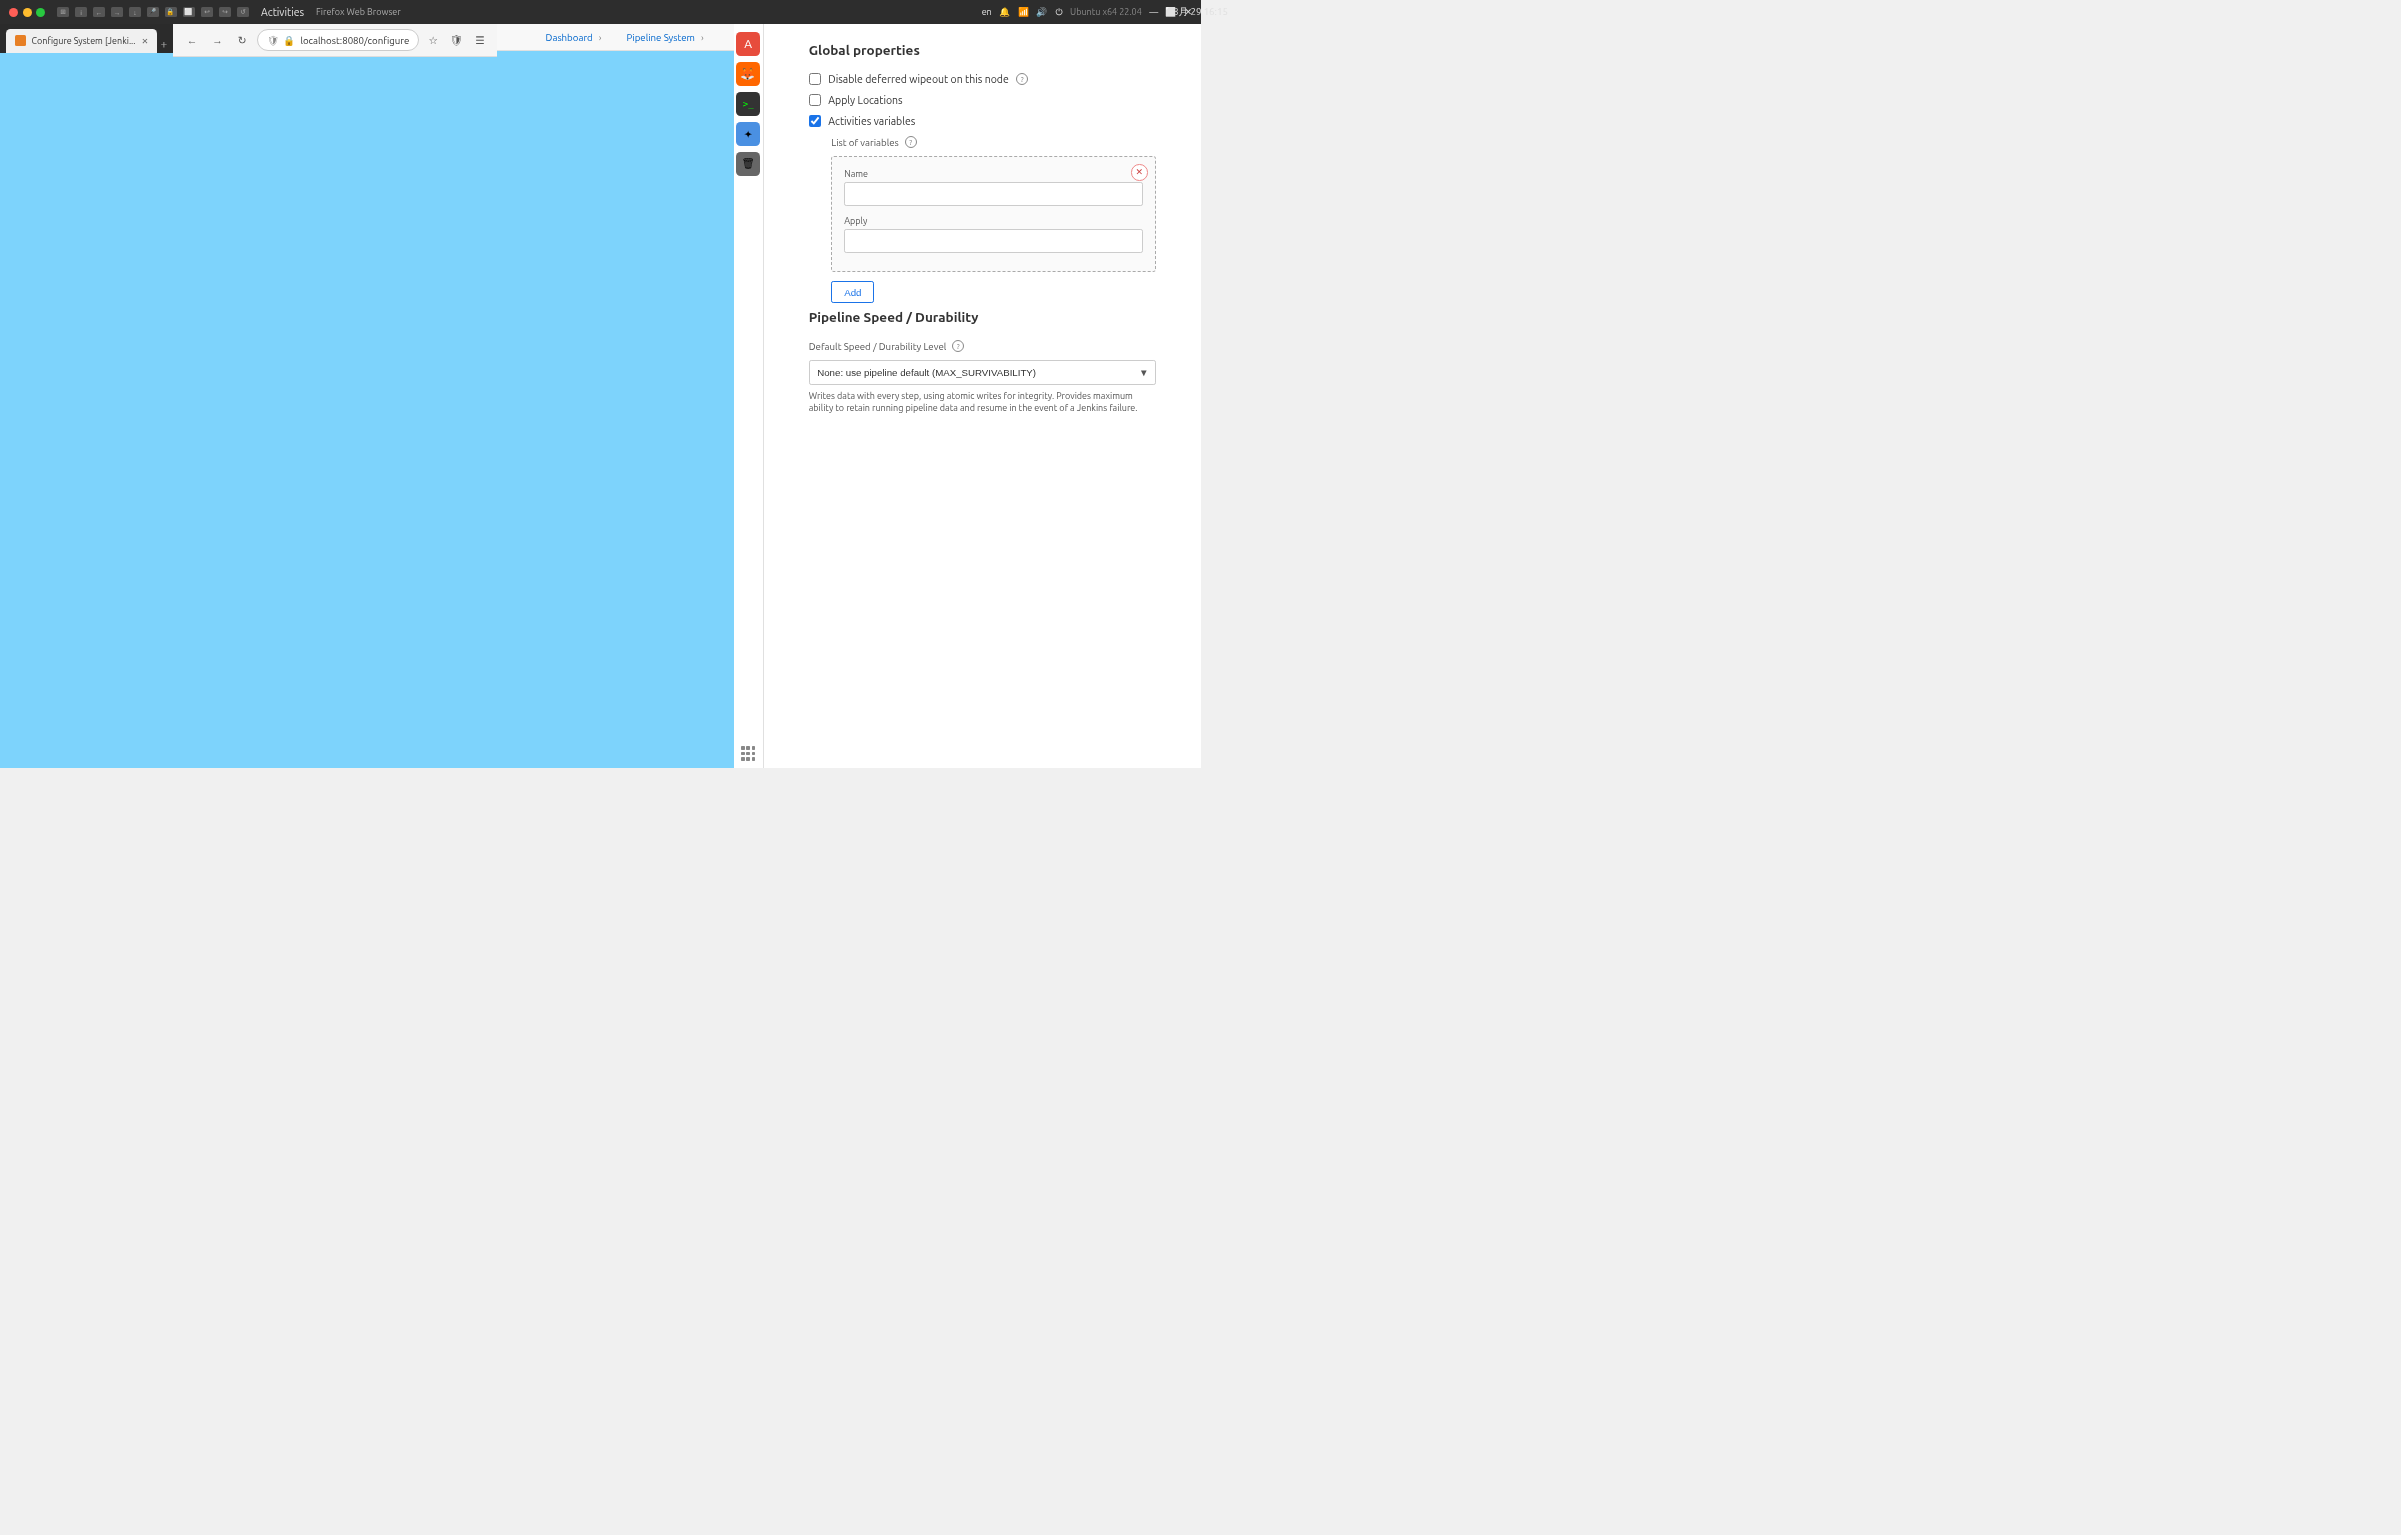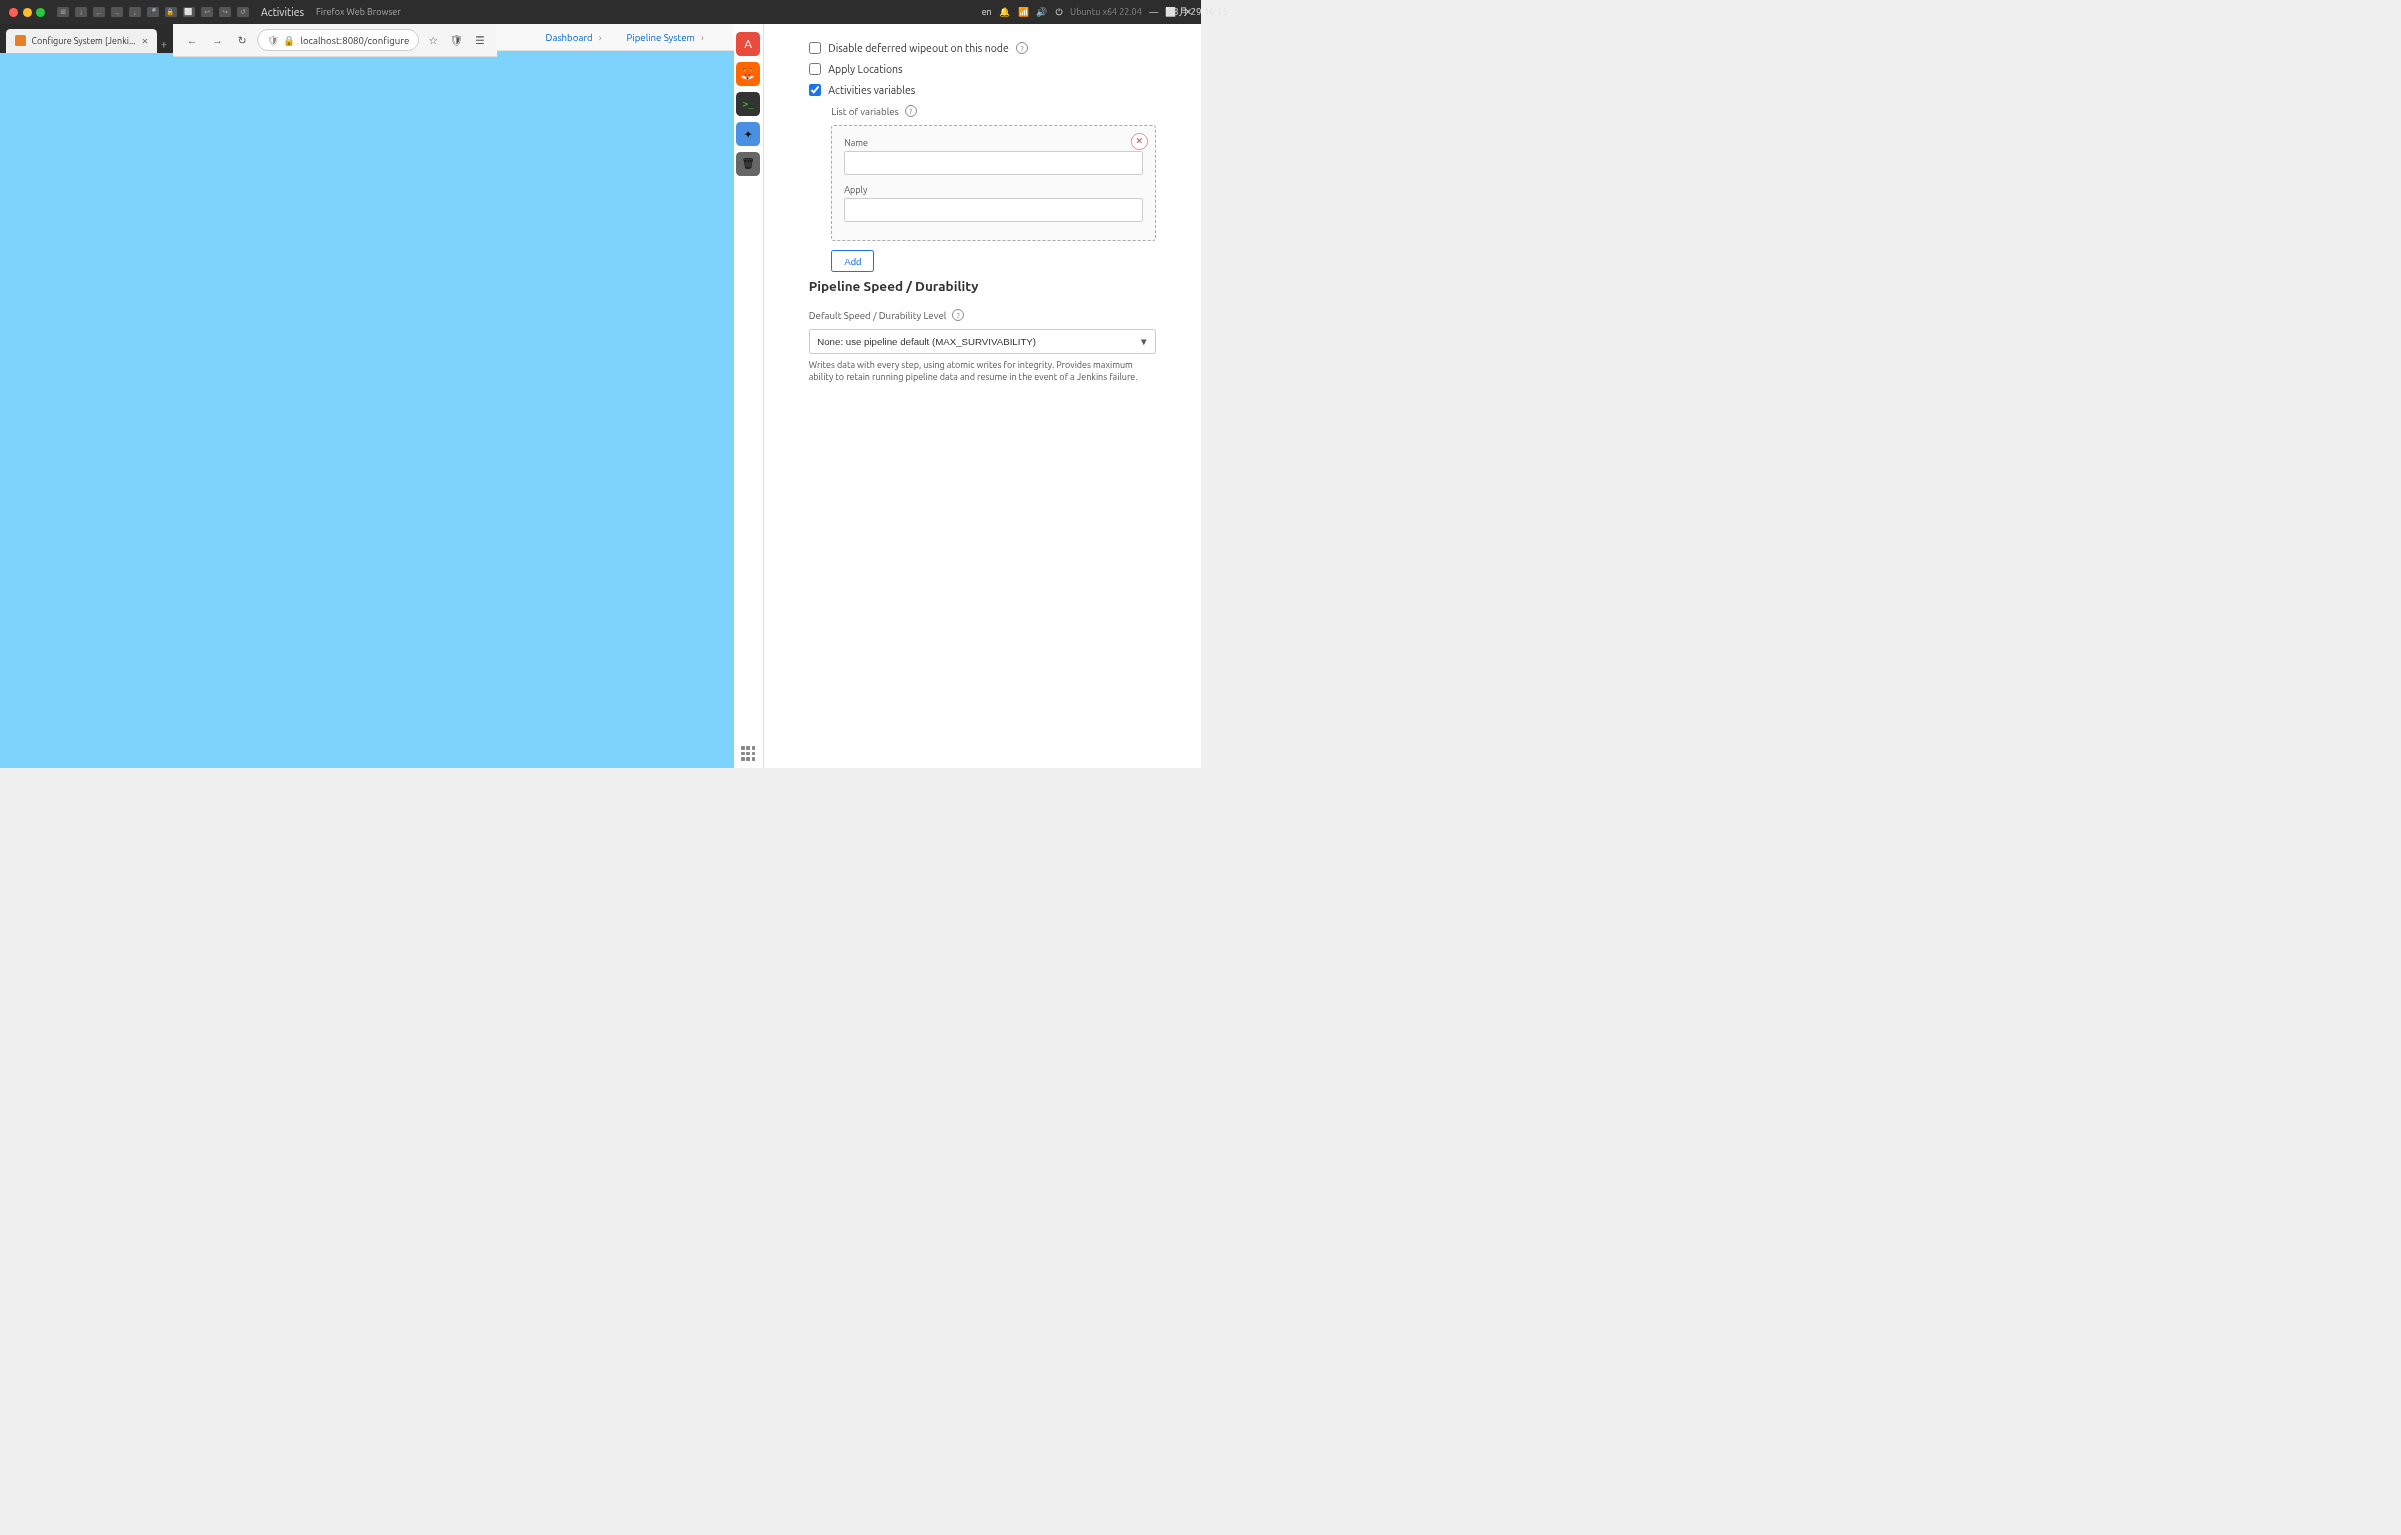--- a/index.html
+++ b/index.html
@@ -388,20 +388,21 @@
           <div style="width:3.7px;height:3.7px;background:#888;border-radius:0.7px;"></div>
           <div style="width:3.7px;height:3.7px;background:#888;border-radius:0.7px;"></div>
           <div style="width:3.7px;height:3.7px;background:#888;border-radius:0.7px;"></div>
         </div>
       </div>
     </div>
 
     <div class="content-area">
 
       <div>
+        <h2 class="section-title">Global properties</h2>
 
         <div class="checkbox-row">
           <input type="checkbox" class="checkbox-input" style="">
           <label class="checkbox-label">Disable deferred wipeout on this node</label>
           <span class="help-icon">?</span>
         </div>
 
         <div class="checkbox-row">
           <input type="checkbox" class="checkbox-input" style="">
           <label class="checkbox-label">Apply Locations</label>

